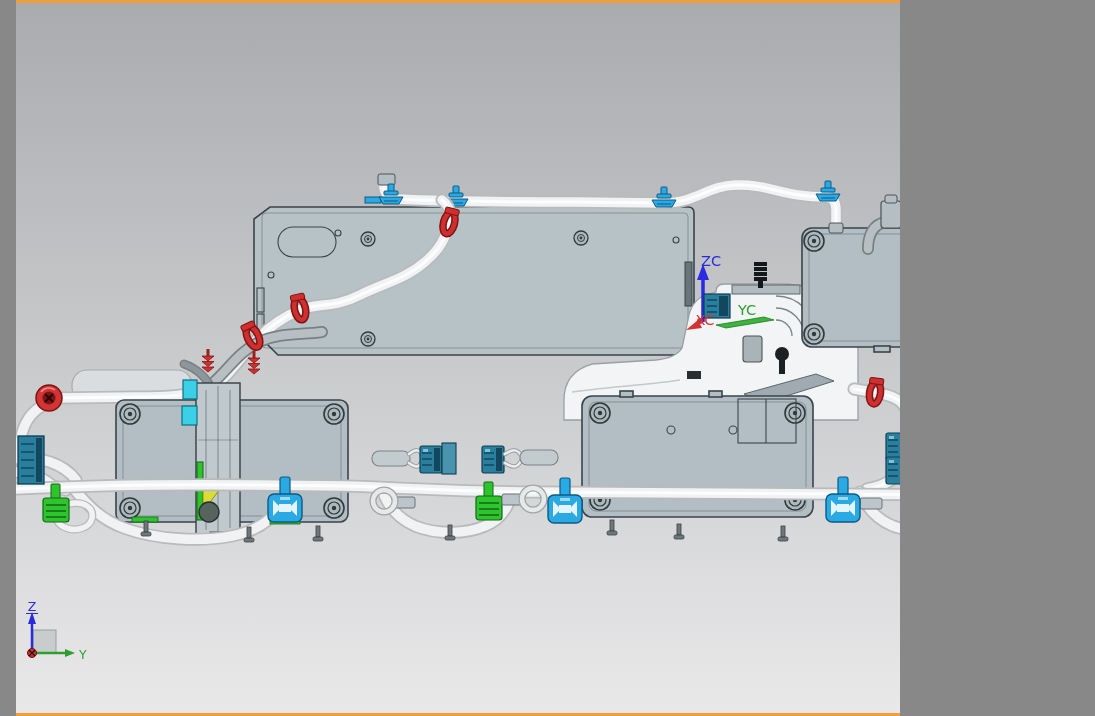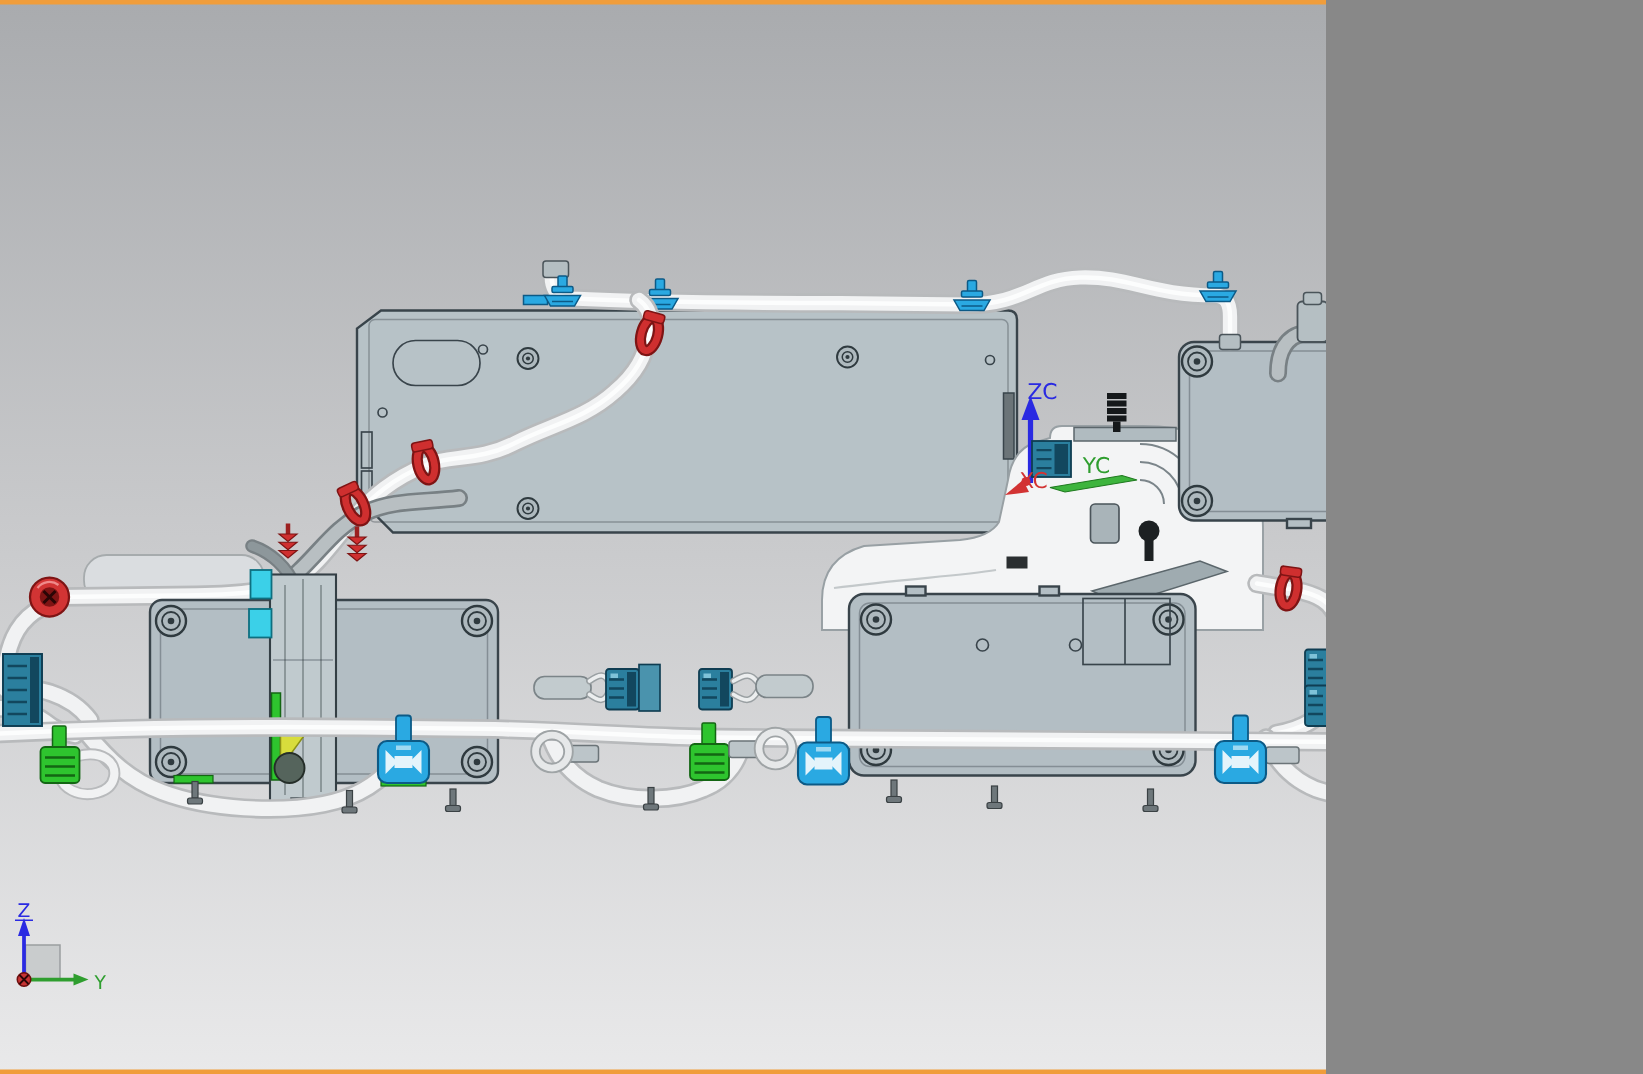--- a/index.html
+++ b/index.html
@@ -1,18 +1,19 @@
 <!DOCTYPE html>
 <html style="--border-orange: #f09d3b; --bg-top: #a9abae; --bg-bottom: #e9e9ea; --panel-fill: #b7c2c7; --panel-stroke: #39444b; --module-fill: #b3bec4; --housing-fill: #f3f4f5; --tube-fill: #f1f2f3; --tube-edge: #b8babc; --tube-gray-fill: #b8bfc2; --tube-gray-edge: #788084; --clip-blue: #2aa9e2; --clamp-red: #cf2f2f; --connector-teal: #2b7f9e; --connector-teal-dark: #12475e; --connector-green: #2ec42e; --connector-cyan: #3bd0e8; --accent-yellow: #d8dd3c; --axis-z: #2a2ae2; --axis-y: #2f9e2f; --axis-x: #d23333;"><head>
 <meta charset="utf-8">
 <style>
   html,body{margin:0;padding:0;background:#888;}
   #viewport{
     position:relative;width:884px;height:716px;overflow:hidden;
     font-family:"DejaVu Sans","Liberation Sans",sans-serif;
+    margin-left:16px;
   }
   svg{display:block}
   svg text{font-family:"DejaVu Sans","Liberation Sans",sans-serif;}
   
   .tube-e{fill:none;stroke:var(--tube-edge);stroke-width:13;stroke-linecap:round;stroke-linejoin:round}
   .tube-f{fill:none;stroke:var(--tube-fill);stroke-width:9.5;stroke-linecap:round;stroke-linejoin:round}
   .tube-h{fill:none;stroke:#ffffff;stroke-width:3;stroke-linecap:round;opacity:.8}
   .stube-e{fill:none;stroke:var(--tube-edge);stroke-width:8;stroke-linecap:round}
   .stube-f{fill:none;stroke:var(--tube-fill);stroke-width:5.5;stroke-linecap:round}
   .gtube-e{fill:none;stroke:var(--tube-gray-edge);stroke-width:12;stroke-linecap:round}

